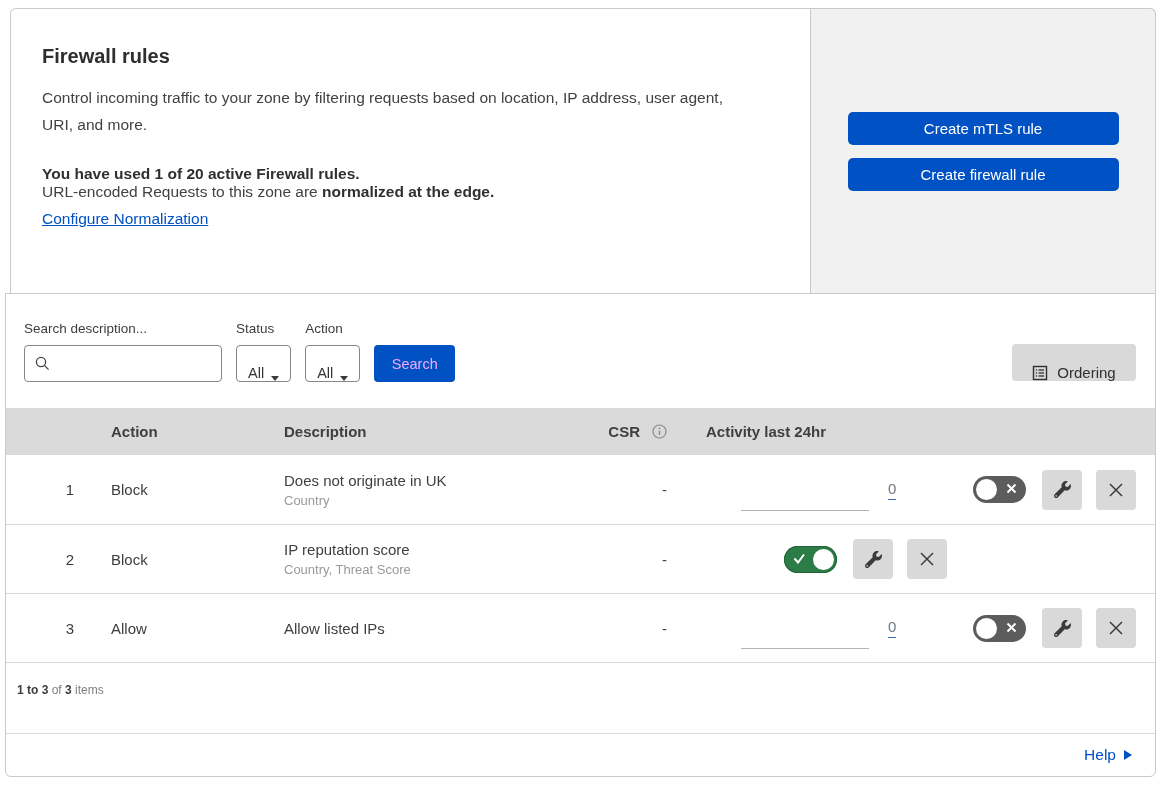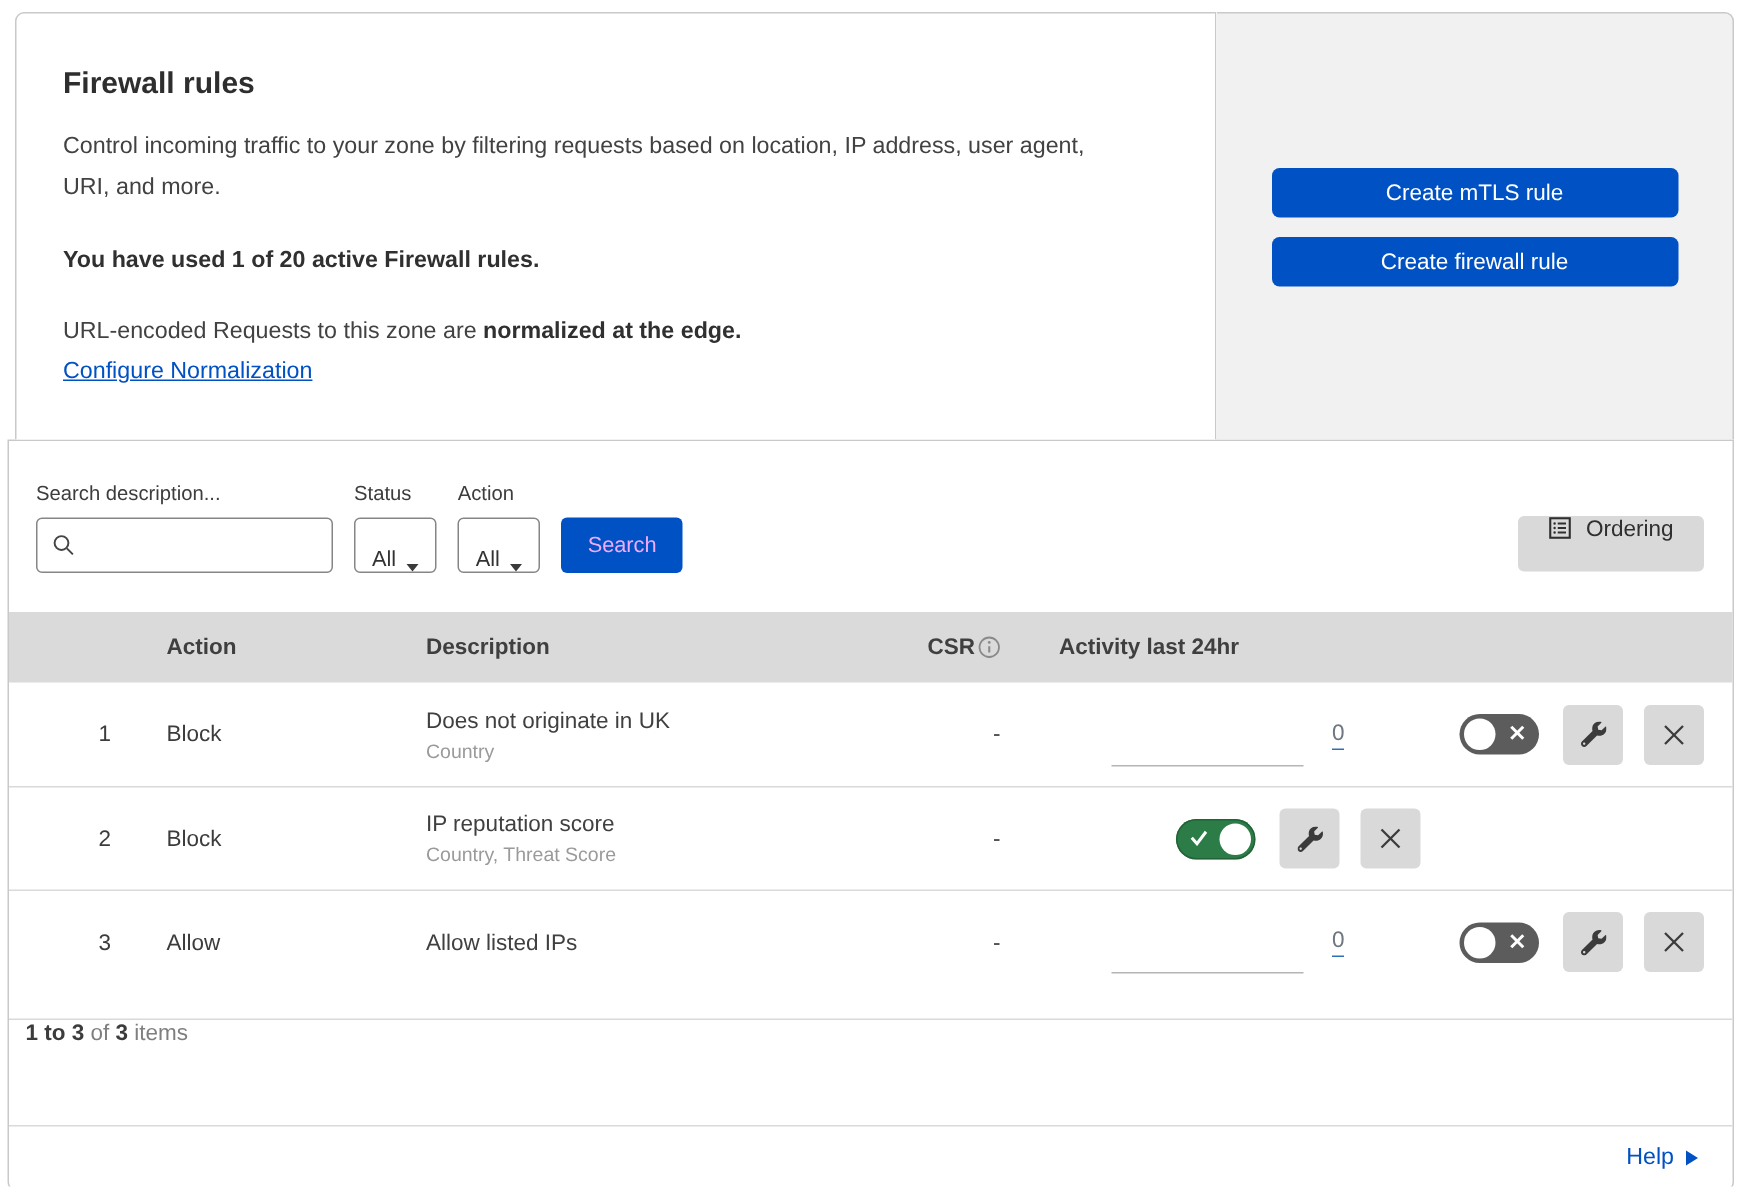--- a/index.html
+++ b/index.html
@@ -13,21 +13,21 @@
   
   .top-row { display:flex; margin:8px 5px 0 10px; height:285px; }
   .intro-card {
     flex:1; background:#fff;
     border:1px solid #c9c9c9; border-bottom:none; border-radius:6px 0 0 0;
     padding:36px 40px 0 31px;
   }
   .intro-title { font-size:20px; font-weight:600; color:#2e2e2e; margin-bottom:17px; }
   .intro-desc { font-size:15.5px; color:#424242; line-height:1.72; max-width:710px; }
   .intro-usage { font-size:15.5px; font-weight:bold; color:#303030; margin-top:27px; }
-  .intro-norm { font-size:15.5px; color:#424242; margin-top:29px; }
+  .intro-norm { font-size:15.5px; color:#424242; }
   .intro-norm b { color:#303030; }
   .link { color:#0051c3; text-decoration:underline; cursor:pointer; }
   .intro-link { display:inline-block; font-size:15.5px; margin-top:9px; }
 
   .cta-panel {
     width:345px; background:#f1f1f1;
     border:1px solid #c9c9c9; border-left:none; border-bottom:none;
     border-radius:0 6px 0 0;
     padding-top:103px;
     display:flex; flex-direction:column; align-items:center; gap:13px;
@@ -62,30 +62,30 @@
     font-size:14.5px; color:#333; cursor:pointer;
   }
   .caret-down { width:0; height:0; border-left:4px solid transparent; border-right:4px solid transparent; border-top:5px solid #3a3a3a; }
   .btn-search {
     height:37px; width:81px; background:#0051c3; color:#f0abfc; border:none; border-radius:4px;
     font-family:inherit; font-size:14.5px; cursor:pointer; align-self:flex-end;
   }
   .btn-ordering {
     margin-left:auto; margin-top:23px;
     width:124px; height:37px; background:#d9d9d9; border:none; border-radius:4px;
-    display:flex; align-items:flex-start; justify-content:center; gap:9px;
+    display:flex; align-items:flex-end; justify-content:center; gap:9px;
     font-family:inherit; font-size:15px; color:#2f2f2f; cursor:pointer;
   }
 
   
   .grid { display:grid; grid-template-columns:90px 172px 290px 115px 293px 1fr; align-items:center; }
   .thead { height:47px; background:#dadada; font-weight:600; color:#3f3f3f; font-size:15px; }
   .th-action { padding-left:15px; }
   .th-desc { padding-left:16px; }
-  .th-csr { padding-right:6px; display:flex; justify-content:flex-end; align-items:center; gap:2px; }
+  .th-csr { padding-right:6px; display:flex; justify-content:flex-end; align-items:center; gap:12px; }
   .th-activity { padding-left:33px; }
   .trow { height:69px; }
   .trow + .trow { border-top:1px solid #d9d9d9; }
   .td-num { text-align:right; padding-right:22px; font-size:15px; color:#3c3c3c; }
   .td-action { padding-left:15px; font-size:15px; color:#3c3c3c; }
   .td-desc { padding-left:16px; }
   .rule-title { font-size:15px; color:#404040; }
   .rule-sub { font-size:13px; color:#9a9a9a; margin-top:4px; }
   .td-csr { text-align:right; padding-right:6px; font-size:15px; color:#444; }
   .td-activity { display:flex; align-items:center; padding-left:68px; }
@@ -108,23 +108,22 @@
   .icon-btn {
     width:40px; height:40px; background:#d9d9d9; border:none; border-radius:4px;
     display:flex; align-items:center; justify-content:center; cursor:pointer; flex:none;
   }
   .icon-btn.wrench { margin-left:16px; }
   .icon-btn.remove { margin-left:14px; }
 
   
   .tfooter {
     height:71px; border-top:1px solid #d9d9d9;
-    display:flex; align-items:flex-start; padding:0 16px 16px 11px;
-    font-size:15px;
-    margin-top:17px;
+    display:flex; align-items:center; padding:0 16px 16px 11px;
+    font-size:12px;
   }
   .tfooter b { color:#3c3c3c; }
   .tfooter .muted { color:#7f7f7f; }
 
   
   .help-bar {
     height:43px; border-top:1px solid #d9d9d9;
     display:flex; align-items:center; justify-content:flex-end; padding-right:23px;text-align:right;
   }
   .help-link { display:flex; align-items:center; gap:8px; font-size:15.5px; color:#0051c3; text-decoration:none; cursor:pointer; }

